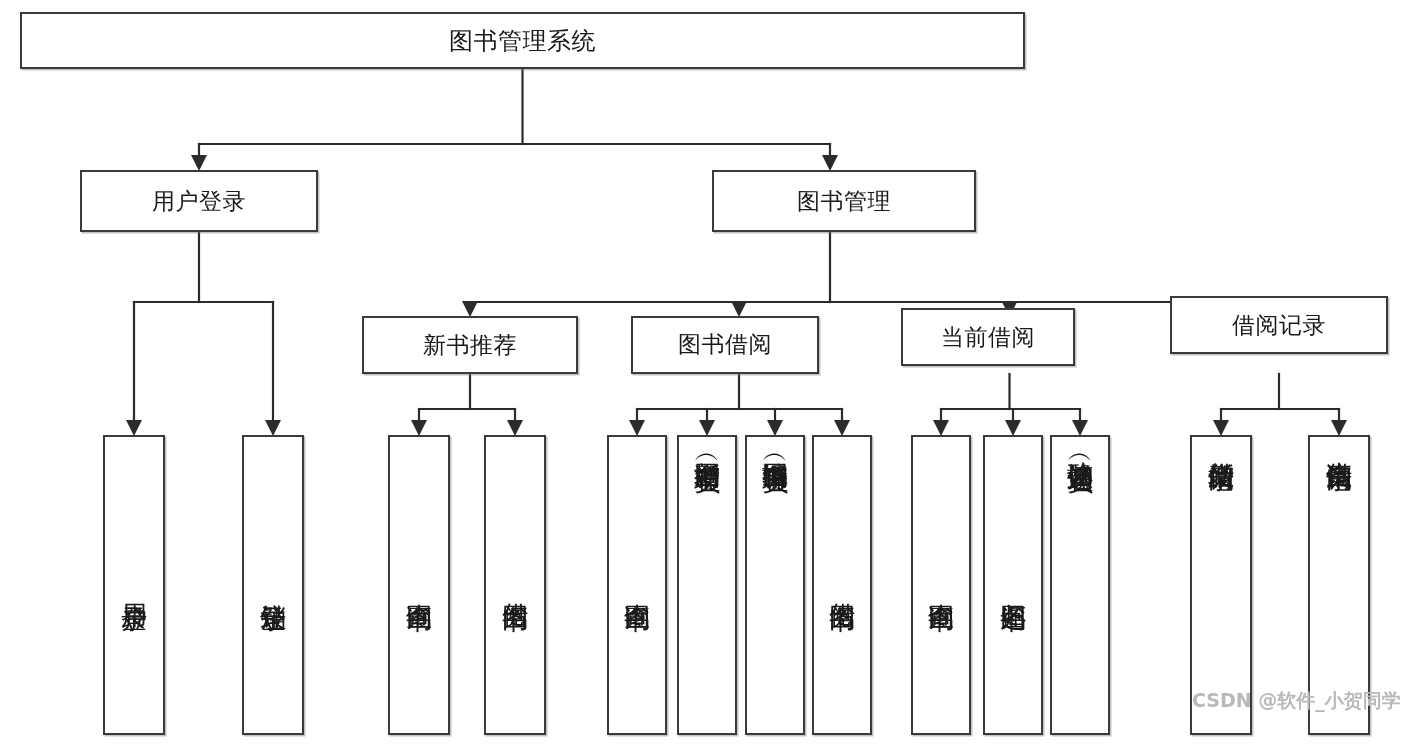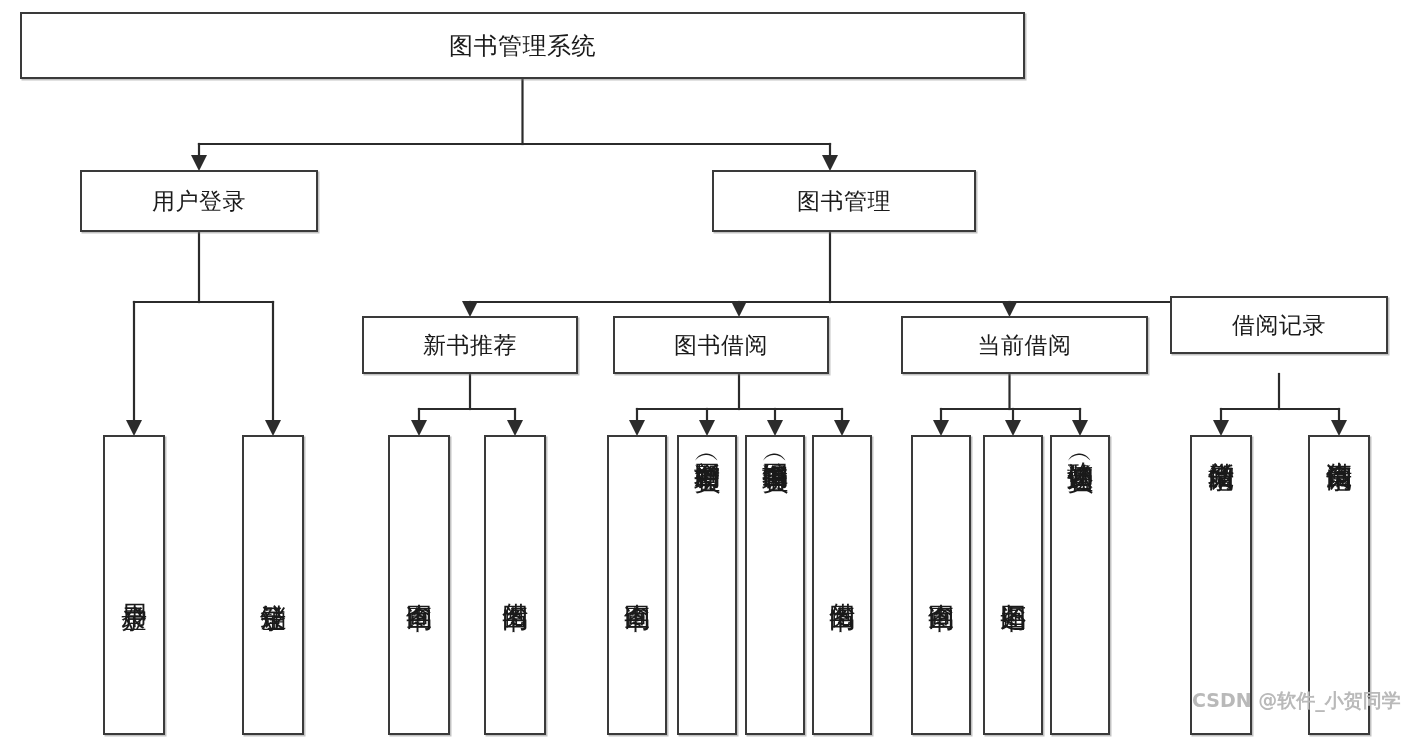--- a/index.html
+++ b/index.html
@@ -131,36 +131,36 @@
       <line x1="1080" y1="409" x2="1080" y2="422" stroke="#2b2b2b" stroke-width="2.2" stroke-linecap="square"></line>
       <polygon points="1072,420 1088,420 1080,436" fill="#2b2b2b"></polygon>
       <line x1="1279" y1="374" x2="1279" y2="409" stroke="#2b2b2b" stroke-width="2.2" stroke-linecap="square"></line>
       <line x1="1221" y1="409" x2="1339" y2="409" stroke="#2b2b2b" stroke-width="2.2" stroke-linecap="square"></line>
       <line x1="1221" y1="409" x2="1221" y2="422" stroke="#2b2b2b" stroke-width="2.2" stroke-linecap="square"></line>
       <polygon points="1213,420 1229,420 1221,436" fill="#2b2b2b"></polygon>
       <line x1="1339" y1="409" x2="1339" y2="422" stroke="#2b2b2b" stroke-width="2.2" stroke-linecap="square"></line>
       <polygon points="1331,420 1347,420 1339,436" fill="#2b2b2b"></polygon>
     </svg>
   <div id="nodes">
-      <div class="node h root" id="node-root" style="left: 20px; top: 12px; width: 1005px; height: 67px;">
+      <div class="node h root" id="node-root" style="left: 20px; top: 12px; width: 1005px; height: 57px;">
         <span class="label">图书管理系统</span>
       </div>
       <div class="node h" id="node-user-login" style="left: 80px; top: 170px; width: 238px; height: 62px;">
         <span class="label">用户登录</span>
       </div>
       <div class="node h" id="node-book-mgmt" style="left: 712px; top: 170px; width: 264px; height: 62px;">
         <span class="label">图书管理</span>
       </div>
       <div class="node h" id="node-new-book-rec" style="left: 362px; top: 316px; width: 216px; height: 58px;">
         <span class="label">新书推荐</span>
       </div>
-      <div class="node h" id="node-book-borrow" style="left: 613px; top: 316px; width: 216px; height: 58px;">
+      <div class="node h" id="node-book-borrow" style="left: 631px; top: 316px; width: 188px; height: 58px; font-family: Liberation Serif, serif;">
         <span class="label">图书借阅</span>
       </div>
-      <div class="node h" id="node-current-borrow" style="left: 901px; top: 316px; width: 247px; height: 58px;">
+      <div class="node h" id="node-current-borrow" style="left: 901px; top: 308px; width: 174px; height: 58px;">
         <span class="label">当前借阅</span>
       </div>
       <div class="node h" id="node-borrow-record" style="left: 1170px; top: 296px; width: 218px; height: 58px;">
         <span class="label">借阅记录</span>
       </div>
       <div class="node v center" id="node-leaf-user-login" style="left: 103px; top: 435px; width: 62px; height: 300px;">
         <span class="label">用户登录</span>
       </div>
       <div class="node v center" id="node-leaf-logout-login" style="left: 242px; top: 435px; width: 62px; height: 300px;">
         <span class="label">注销登录</span>

